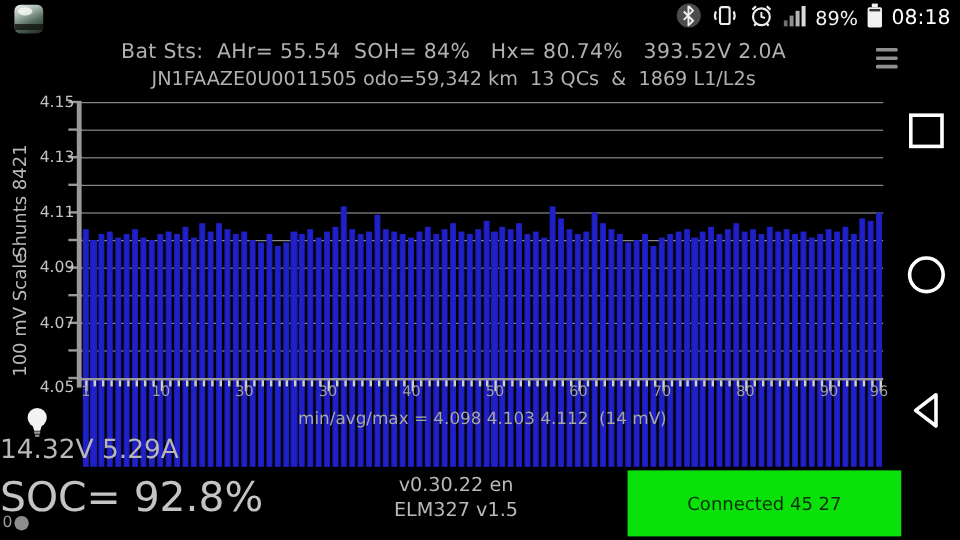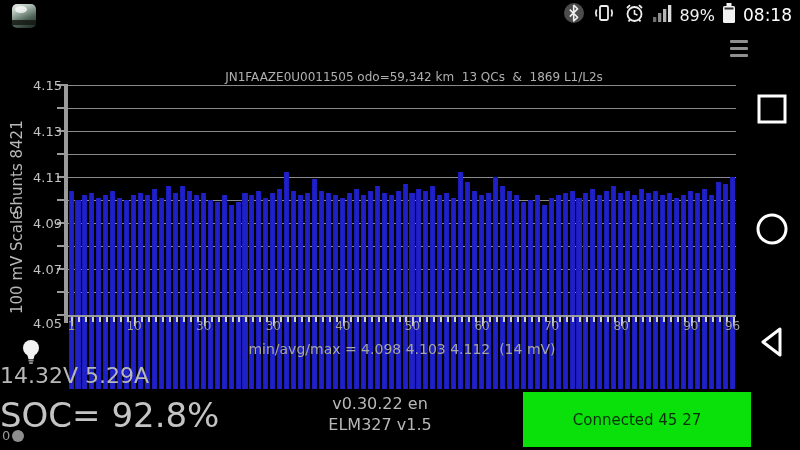--- a/index.html
+++ b/index.html
@@ -13,21 +13,21 @@
             overflow:hidden;}
   #app-icon .shine{position:absolute;left:3px;top:2px;width:12px;height:7px;border-radius:50%;
             background:rgba(255,255,255,.75);}
   #app-icon .band{position:absolute;left:0;bottom:3px;width:100%;height:5px;background:#10150f;opacity:.8;}
   #status-right{position:absolute;right:8px;top:2px;height:26px;display:flex;align-items:center;gap:7px;}
   .sb-text{color:#f2f2f2;font-size:16px;}
   #status-time{color:#fff;font-size:17px;}
   
   .hdr{position:absolute;left:0;width:756px;text-align:center;color:#b0b0b0;}
   #header-line1{top:33px;font-size:17px;letter-spacing:.3px;}
-  #header-line2{top:70px;font-size:12px;padding-left:36px;}
+  #header-line2{top:56px;font-size:16px;}
   #menu-icon{position:absolute;right:52px;top:40px;width:18px;cursor:pointer;}
   #menu-icon div{height:3px;background:#8f8f8f;margin-bottom:4px;border-radius:1px;}
   
   #plot{position:absolute;left:0;top:0;width:800px;height:450px;}
   .gridline{position:absolute;height:1px;background:#8a8a8a;z-index:1;}
   .ytickmark{position:absolute;width:11px;height:2px;background:#9a9a9a;z-index:3;}
   .bar{position:absolute;z-index:2;}
   .yaxis-line{position:absolute;width:4px;background:#9a9a9a;z-index:3;}
   .xaxis-line{position:absolute;height:2px;background:#9a9a9a;z-index:3;}
   .ylabel{position:absolute;width:34px;text-align:right;font-size:13px;color:#c2c2c2;z-index:4;}
@@ -338,20 +338,21 @@
         <svg width="14" height="22">
           <rect x="4.5" y="1" width="5" height="3" fill="#f2f2f2"></rect>
           <rect x="1" y="4" width="12" height="17" rx="1.5" fill="#f2f2f2"></rect>
           <rect x="2.5" y="5.5" width="9" height="2" fill="#333"></rect>
           </svg>
       </span>
       <span id="status-time">08:18</span>
     </div>
   </div>
 
+  <div id="header-line1" class="hdr pre">Bat Sts:  AHr= 55.54  SOH= 84%   Hx= 80.74%   393.52V 2.0A</div>
   <div id="header-line2" class="hdr pre">JN1FAAZE0U0011505 odo=59,342 km  13 QCs  &amp;  1869 L1/L2s</div>
   <div id="menu-icon">
     <div></div>
       <div></div>
       <div></div>
   </div>
 
   <div id="ylabel-top" class="axis-label-v">Shunts 8421</div>
   <div id="ylabel-bottom" class="axis-label-v">100 mV Scale</div>
   <div id="annot-minmax" class="annot pre">min/avg/max = 4.098 4.103 4.112  (14 mV)</div>

